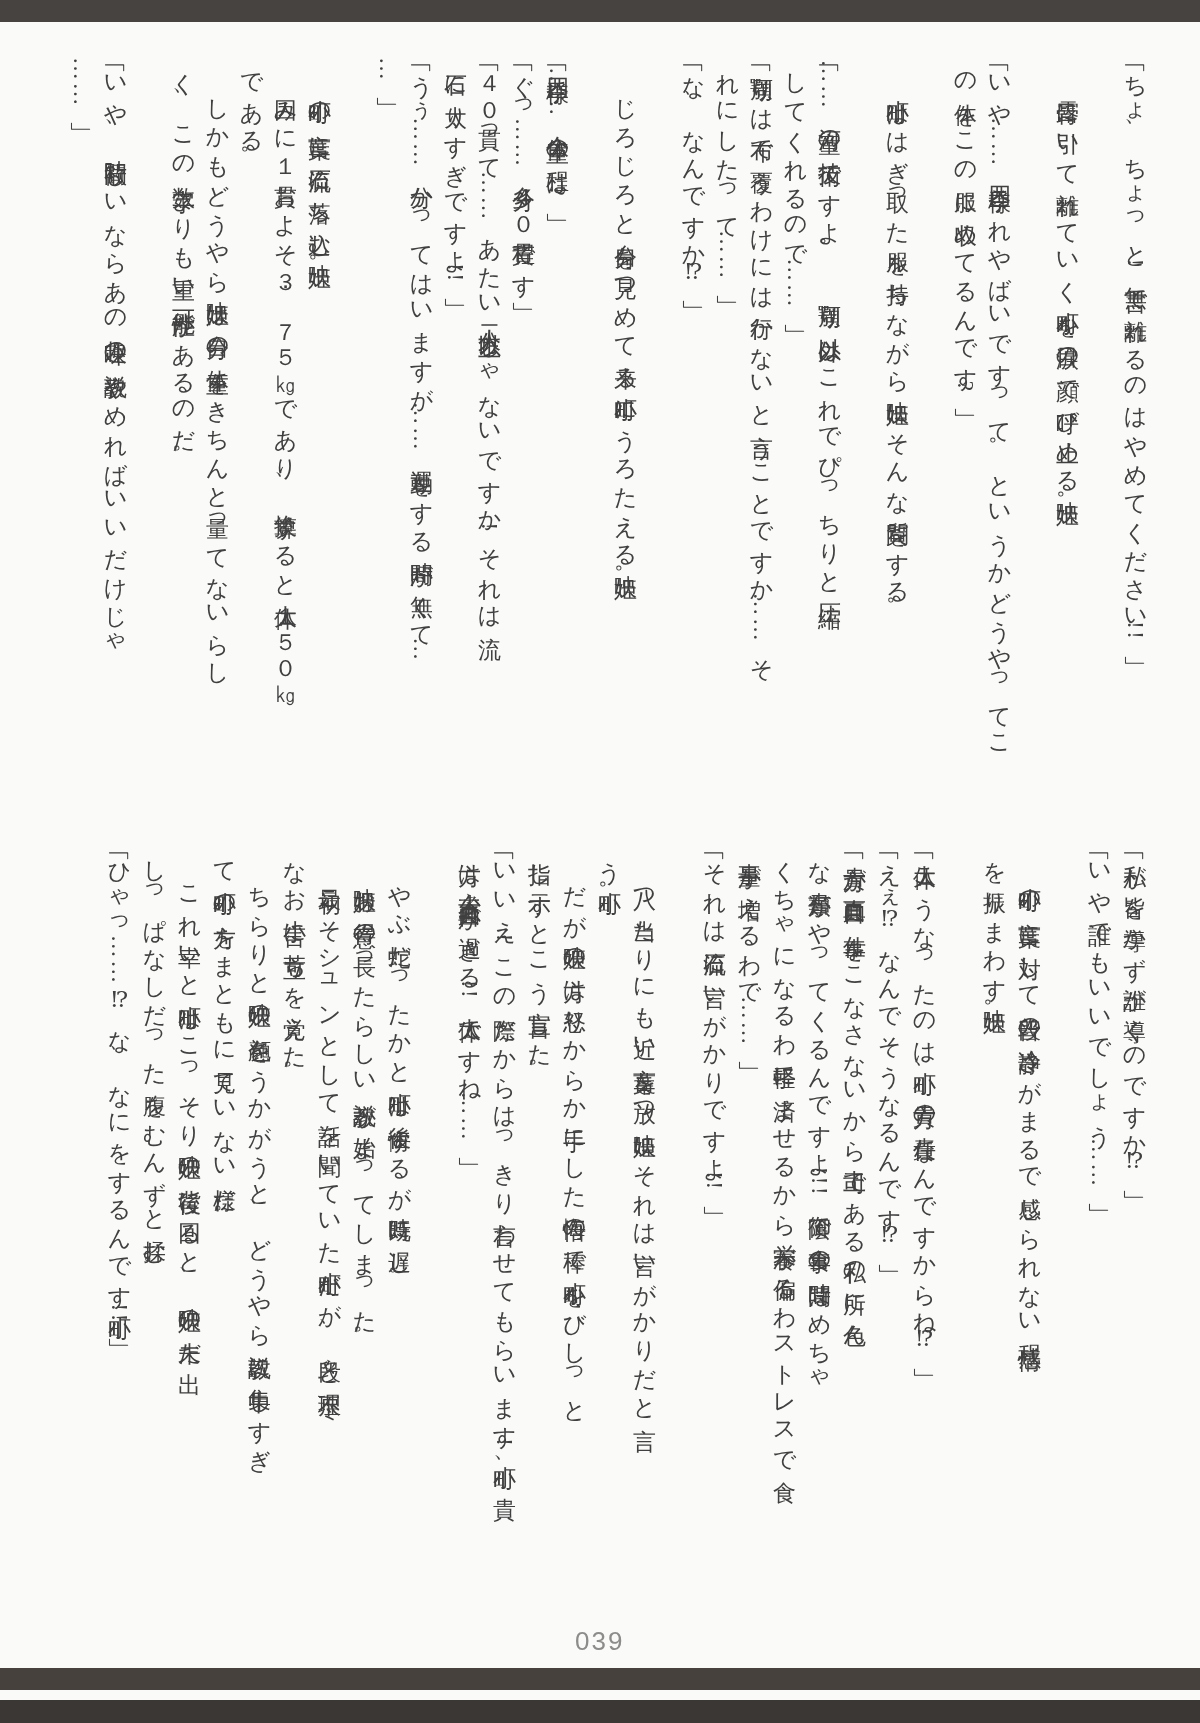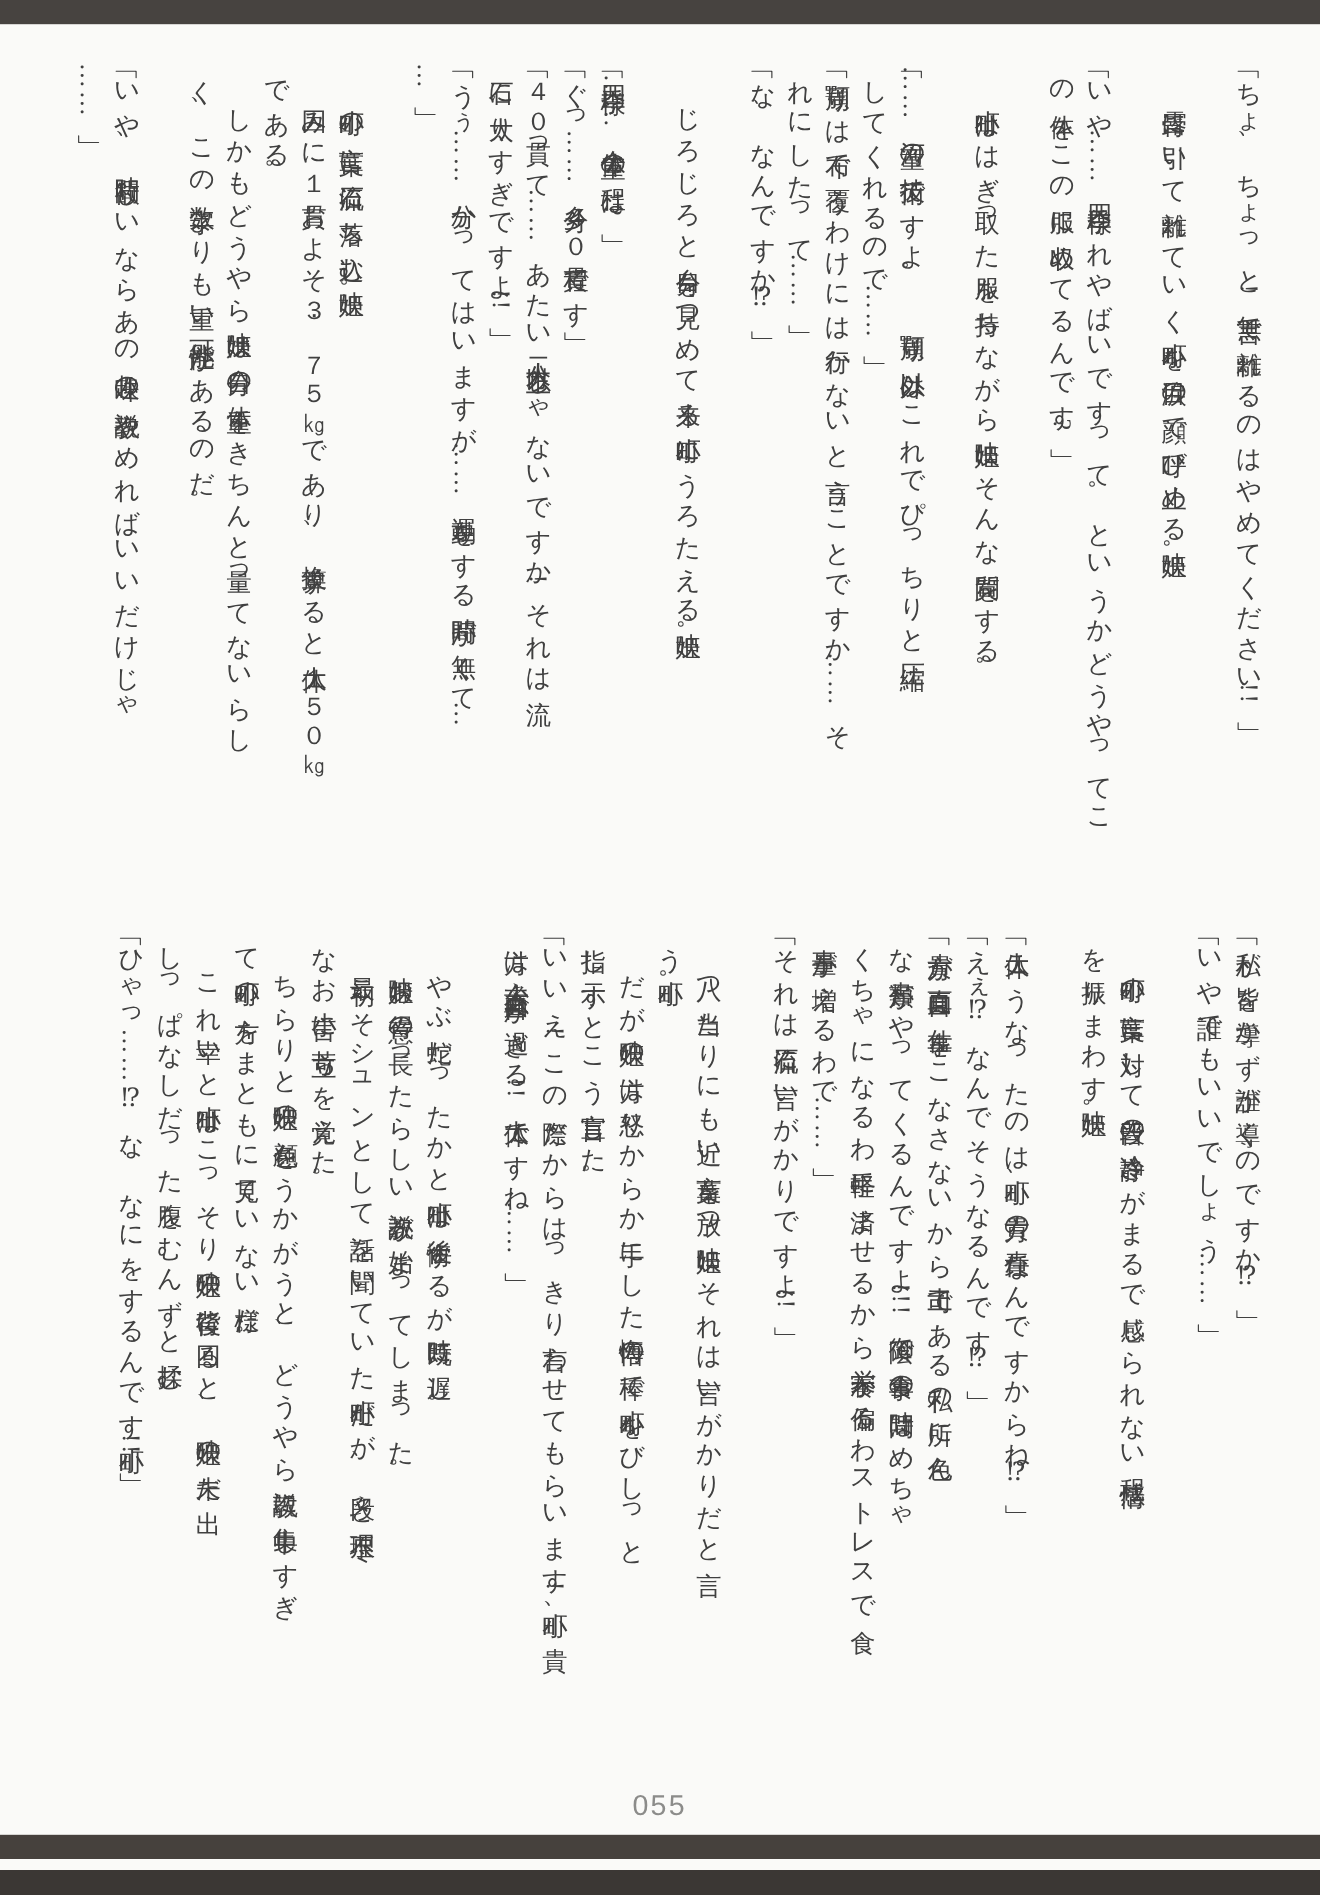--- a/index.html
+++ b/index.html
@@ -116,17 +116,17 @@
       <div class="tcol">　映姫お得意の長ったらしい説教が始まってしまった。</div>
       <div class="tcol">　最初こそシュンとして話を聞いていた小町だが、段々と理不尽</div>
       <div class="tcol">なお小言に苛立ちを覚えた。</div>
       <div class="tcol">　ちらりと映姫の顔色をうかがうと、どうやら説教に集中しすぎ</div>
       <div class="tcol">て小町の方をまともに見ていない様だ。</div>
       <div class="tcol">　これ幸いと小町はこっそり映姫の背後に回ると、映姫の未だ出</div>
       <div class="tcol">しっぱなしだった腹をむんずと揉む。</div>
       <div class="tcol">「ひゃっ……⁉な、なにをするんです小町!!」</div>
     </div>
 
-  <div class="pagenum">055</div>
+  <div class="pagenum">039</div>
 
   <div class="edge-bar bot-a"></div>
   <div class="edge-bar bot-b"></div>
 </div>
 
 </body></html>

